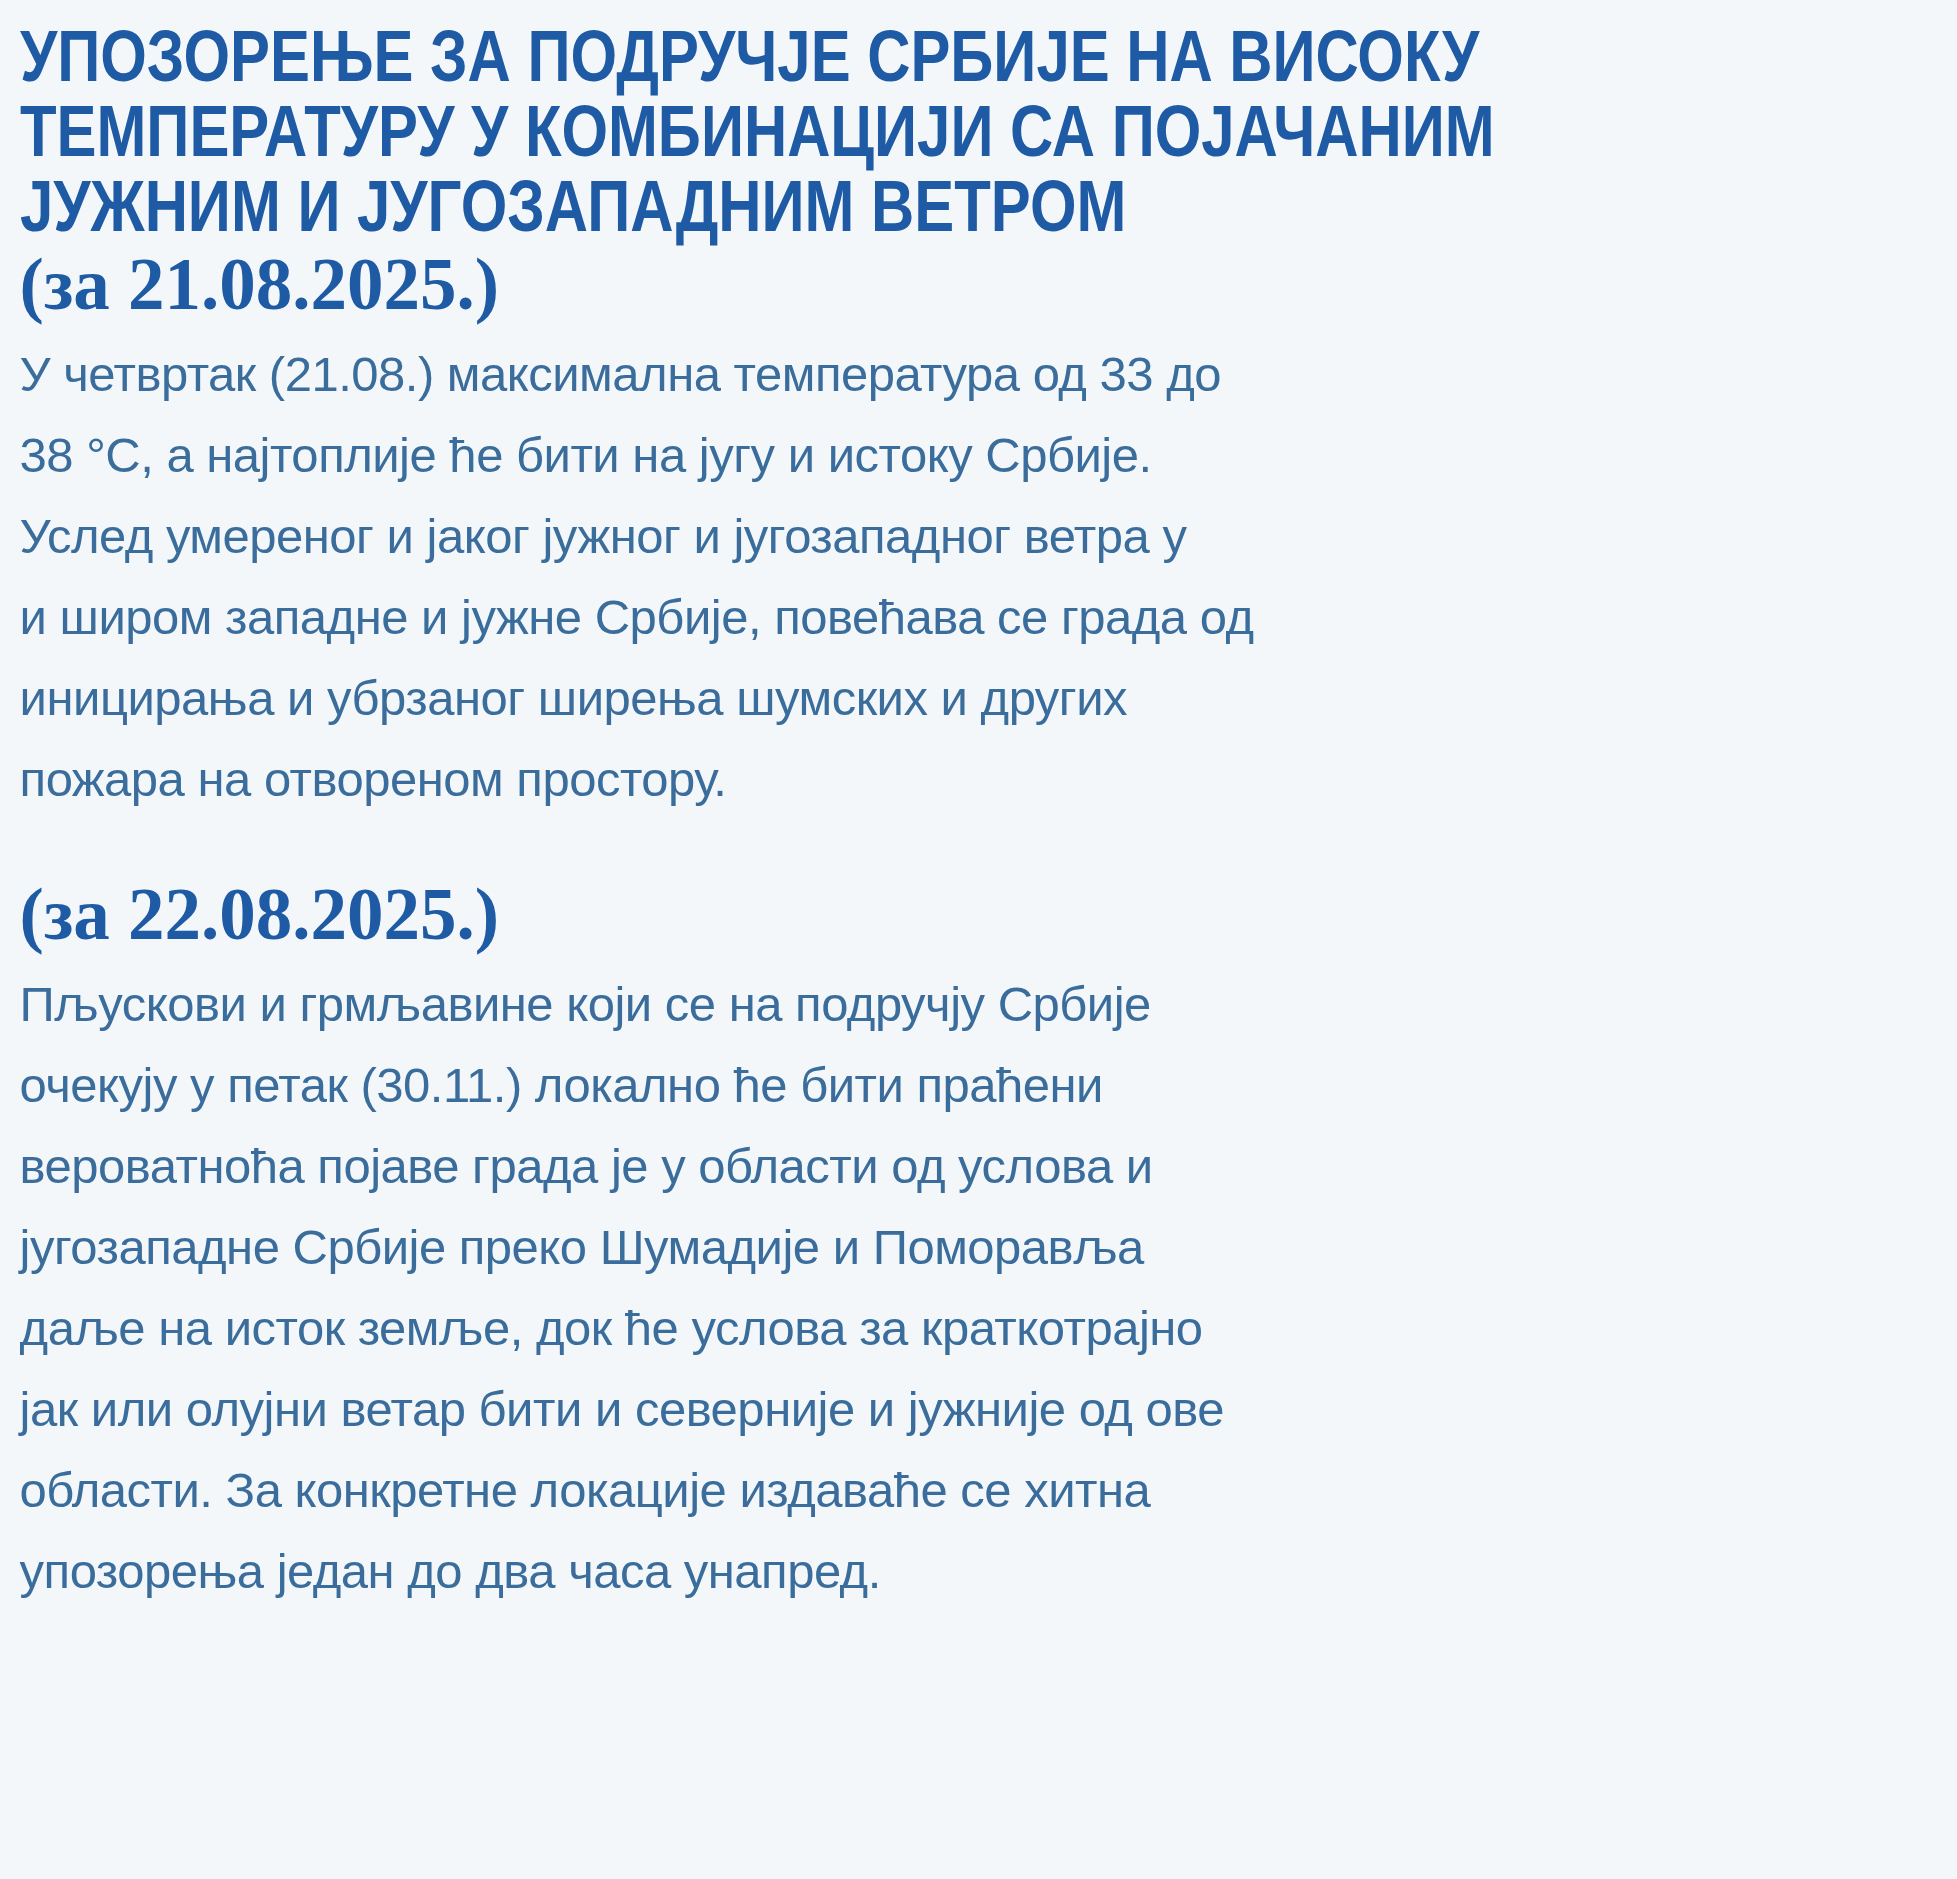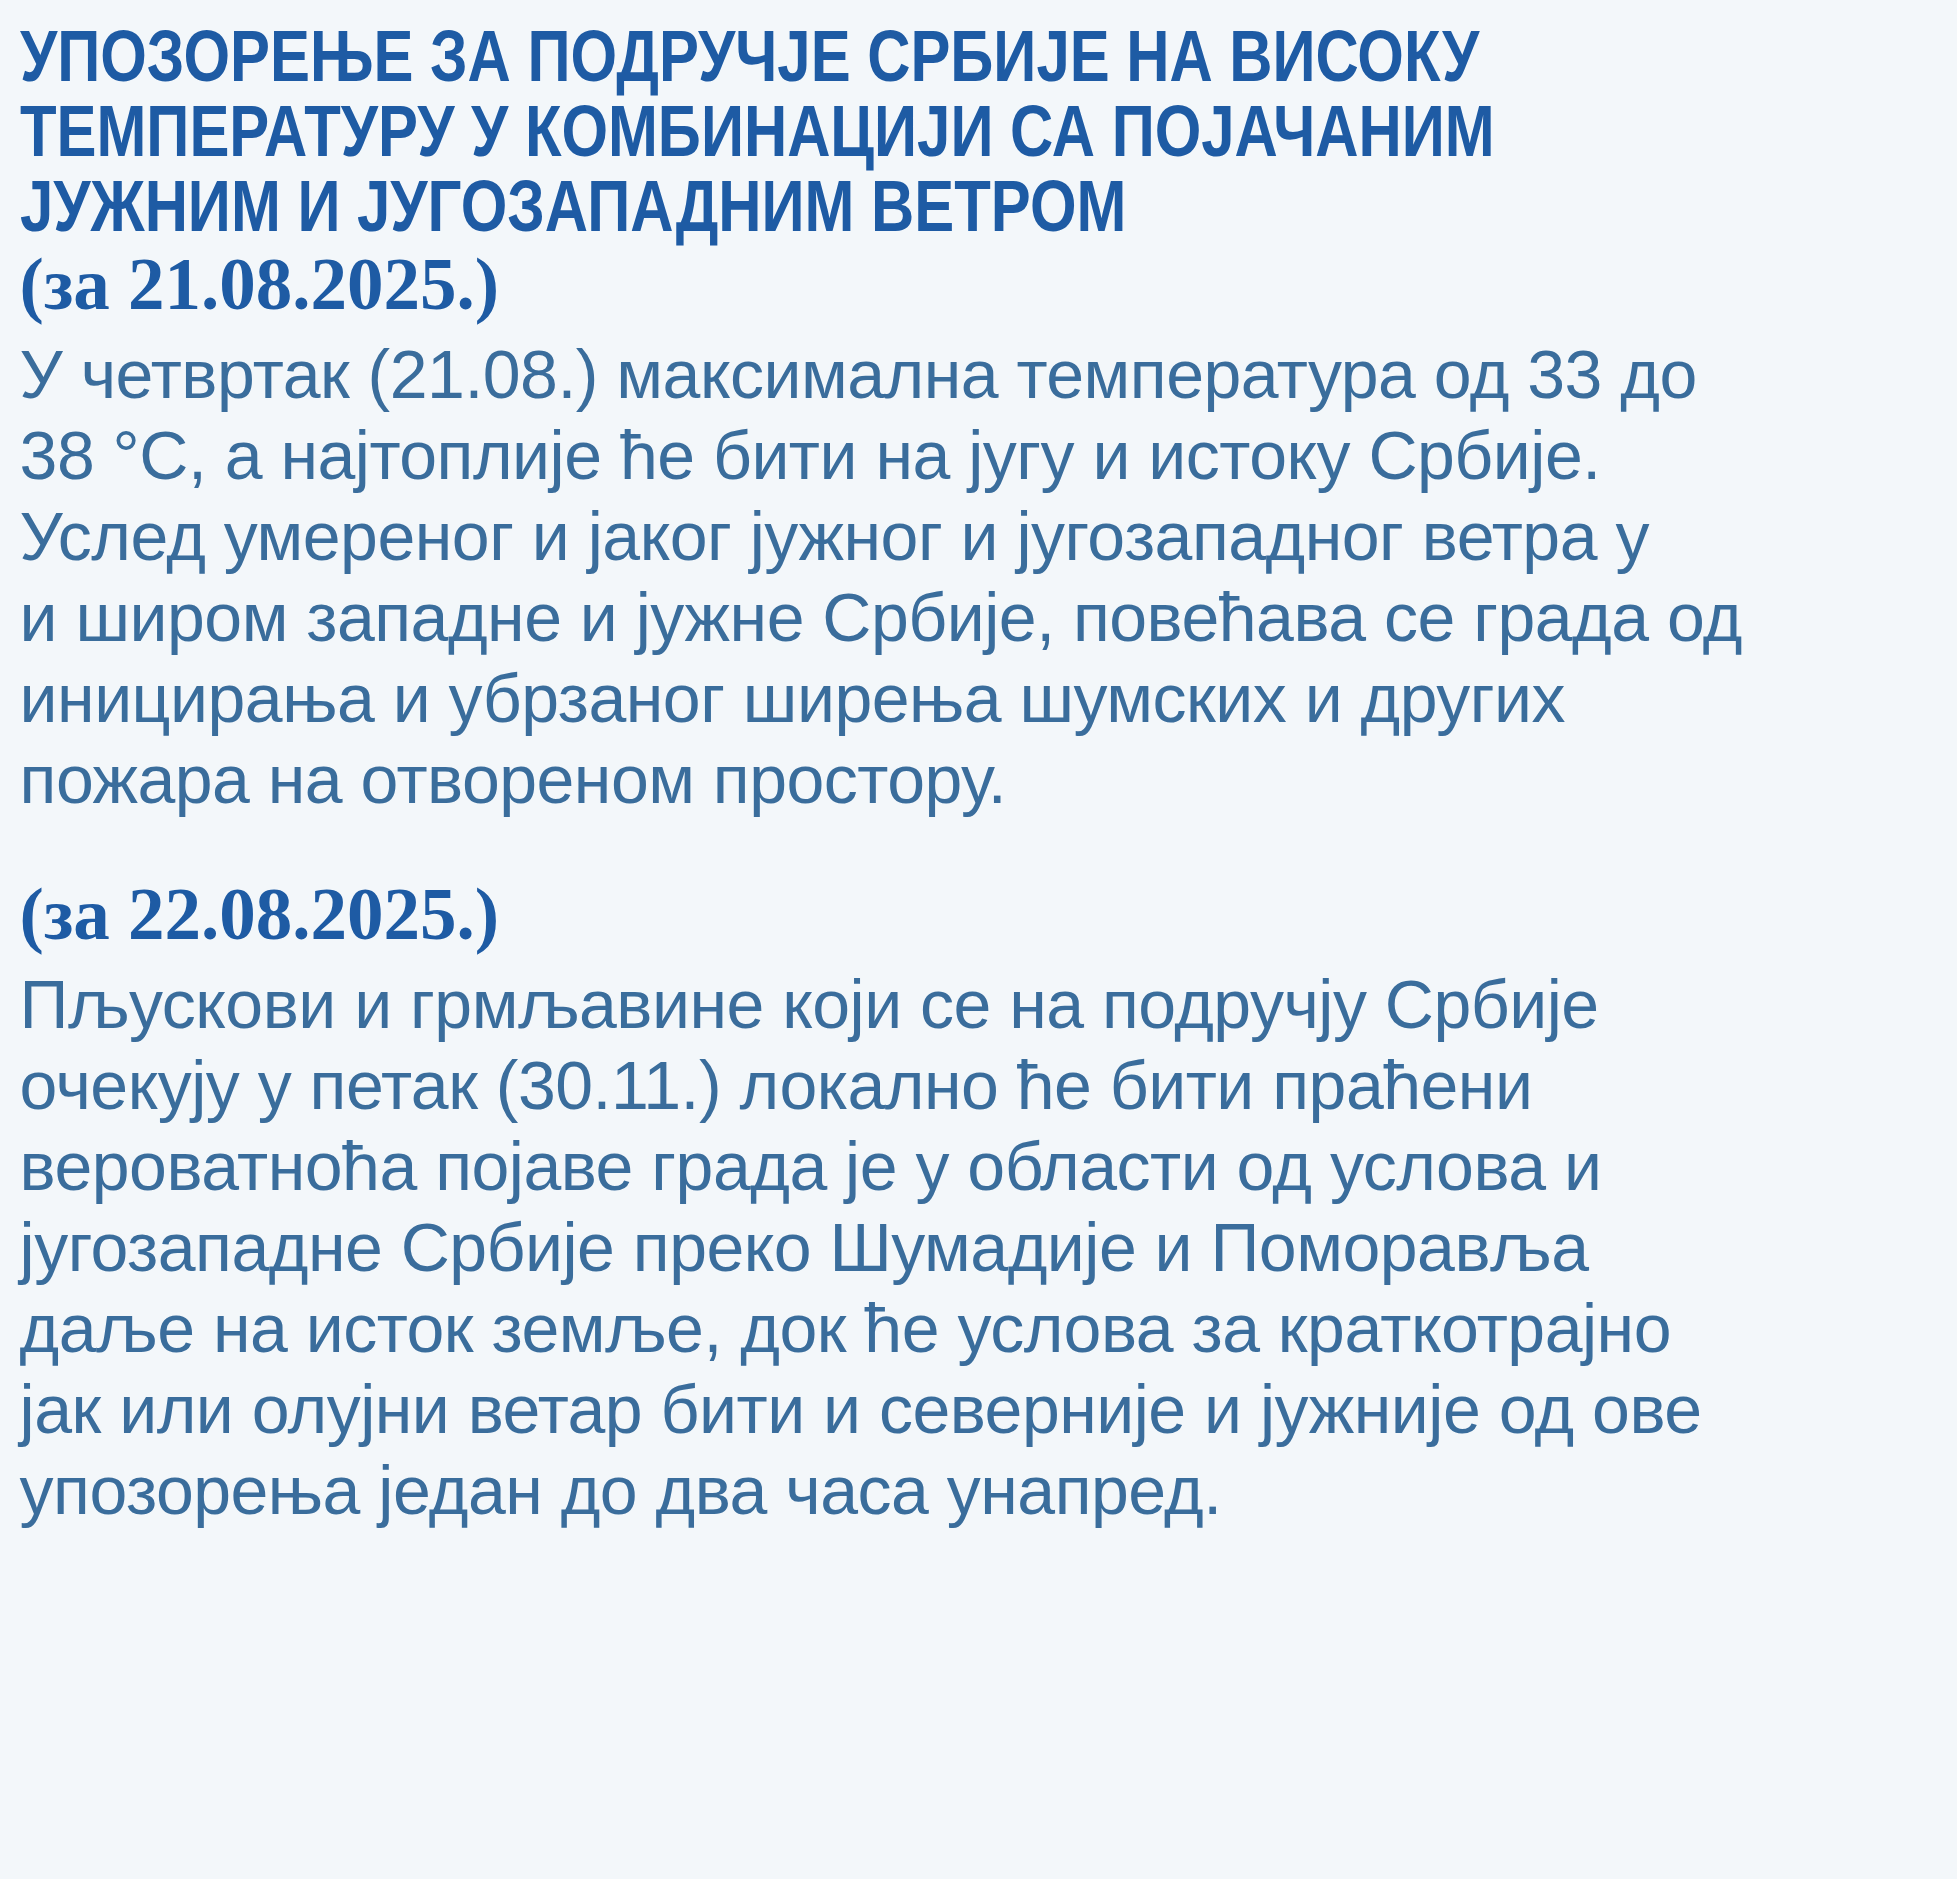--- a/index.html
+++ b/index.html
@@ -43,21 +43,21 @@
     line-height: 82px;
     color: var(--heading);
     white-space: nowrap;
     margin-top: 1.9px;
   }
   .warning-paragraph {
     margin-top: 7.6px;
   }
   .body-line {
     font-family: "Liberation Sans", sans-serif;
-    font-size: 68px;
+    font-size: 49px;
     line-height: 81px;
     color: var(--body-text);
     white-space: nowrap;
     letter-spacing: -0.5px;
   }
 </style>
 </head>
 <body>
 
 <div class="page">
@@ -81,18 +81,19 @@
 
   <div class="warning-section section-2">
     <div class="date-line">(за 22.08.2025.)</div>
     <div class="warning-paragraph">
       <div class="body-line">Пљускови и грмљавине који се на подручју Србије</div>
       <div class="body-line">очекују у петак (30.11.) локално ће бити праћени</div>
       <div class="body-line">вероватноћа појаве града је у области од услова и</div>
       <div class="body-line">југозападне Србије преко Шумадије и Поморавља</div>
       <div class="body-line">даље на исток земље, док ће услова за краткотрајно</div>
       <div class="body-line">јак или олујни ветар бити и северније и јужније од ове</div>
+      <div class="body-line">области. За конкретне локације издаваће се хитна</div>
       <div class="body-line">упозорења један до два часа унапред.</div>
     </div>
   </div>
 
 </div>
 
 
 </body></html>

